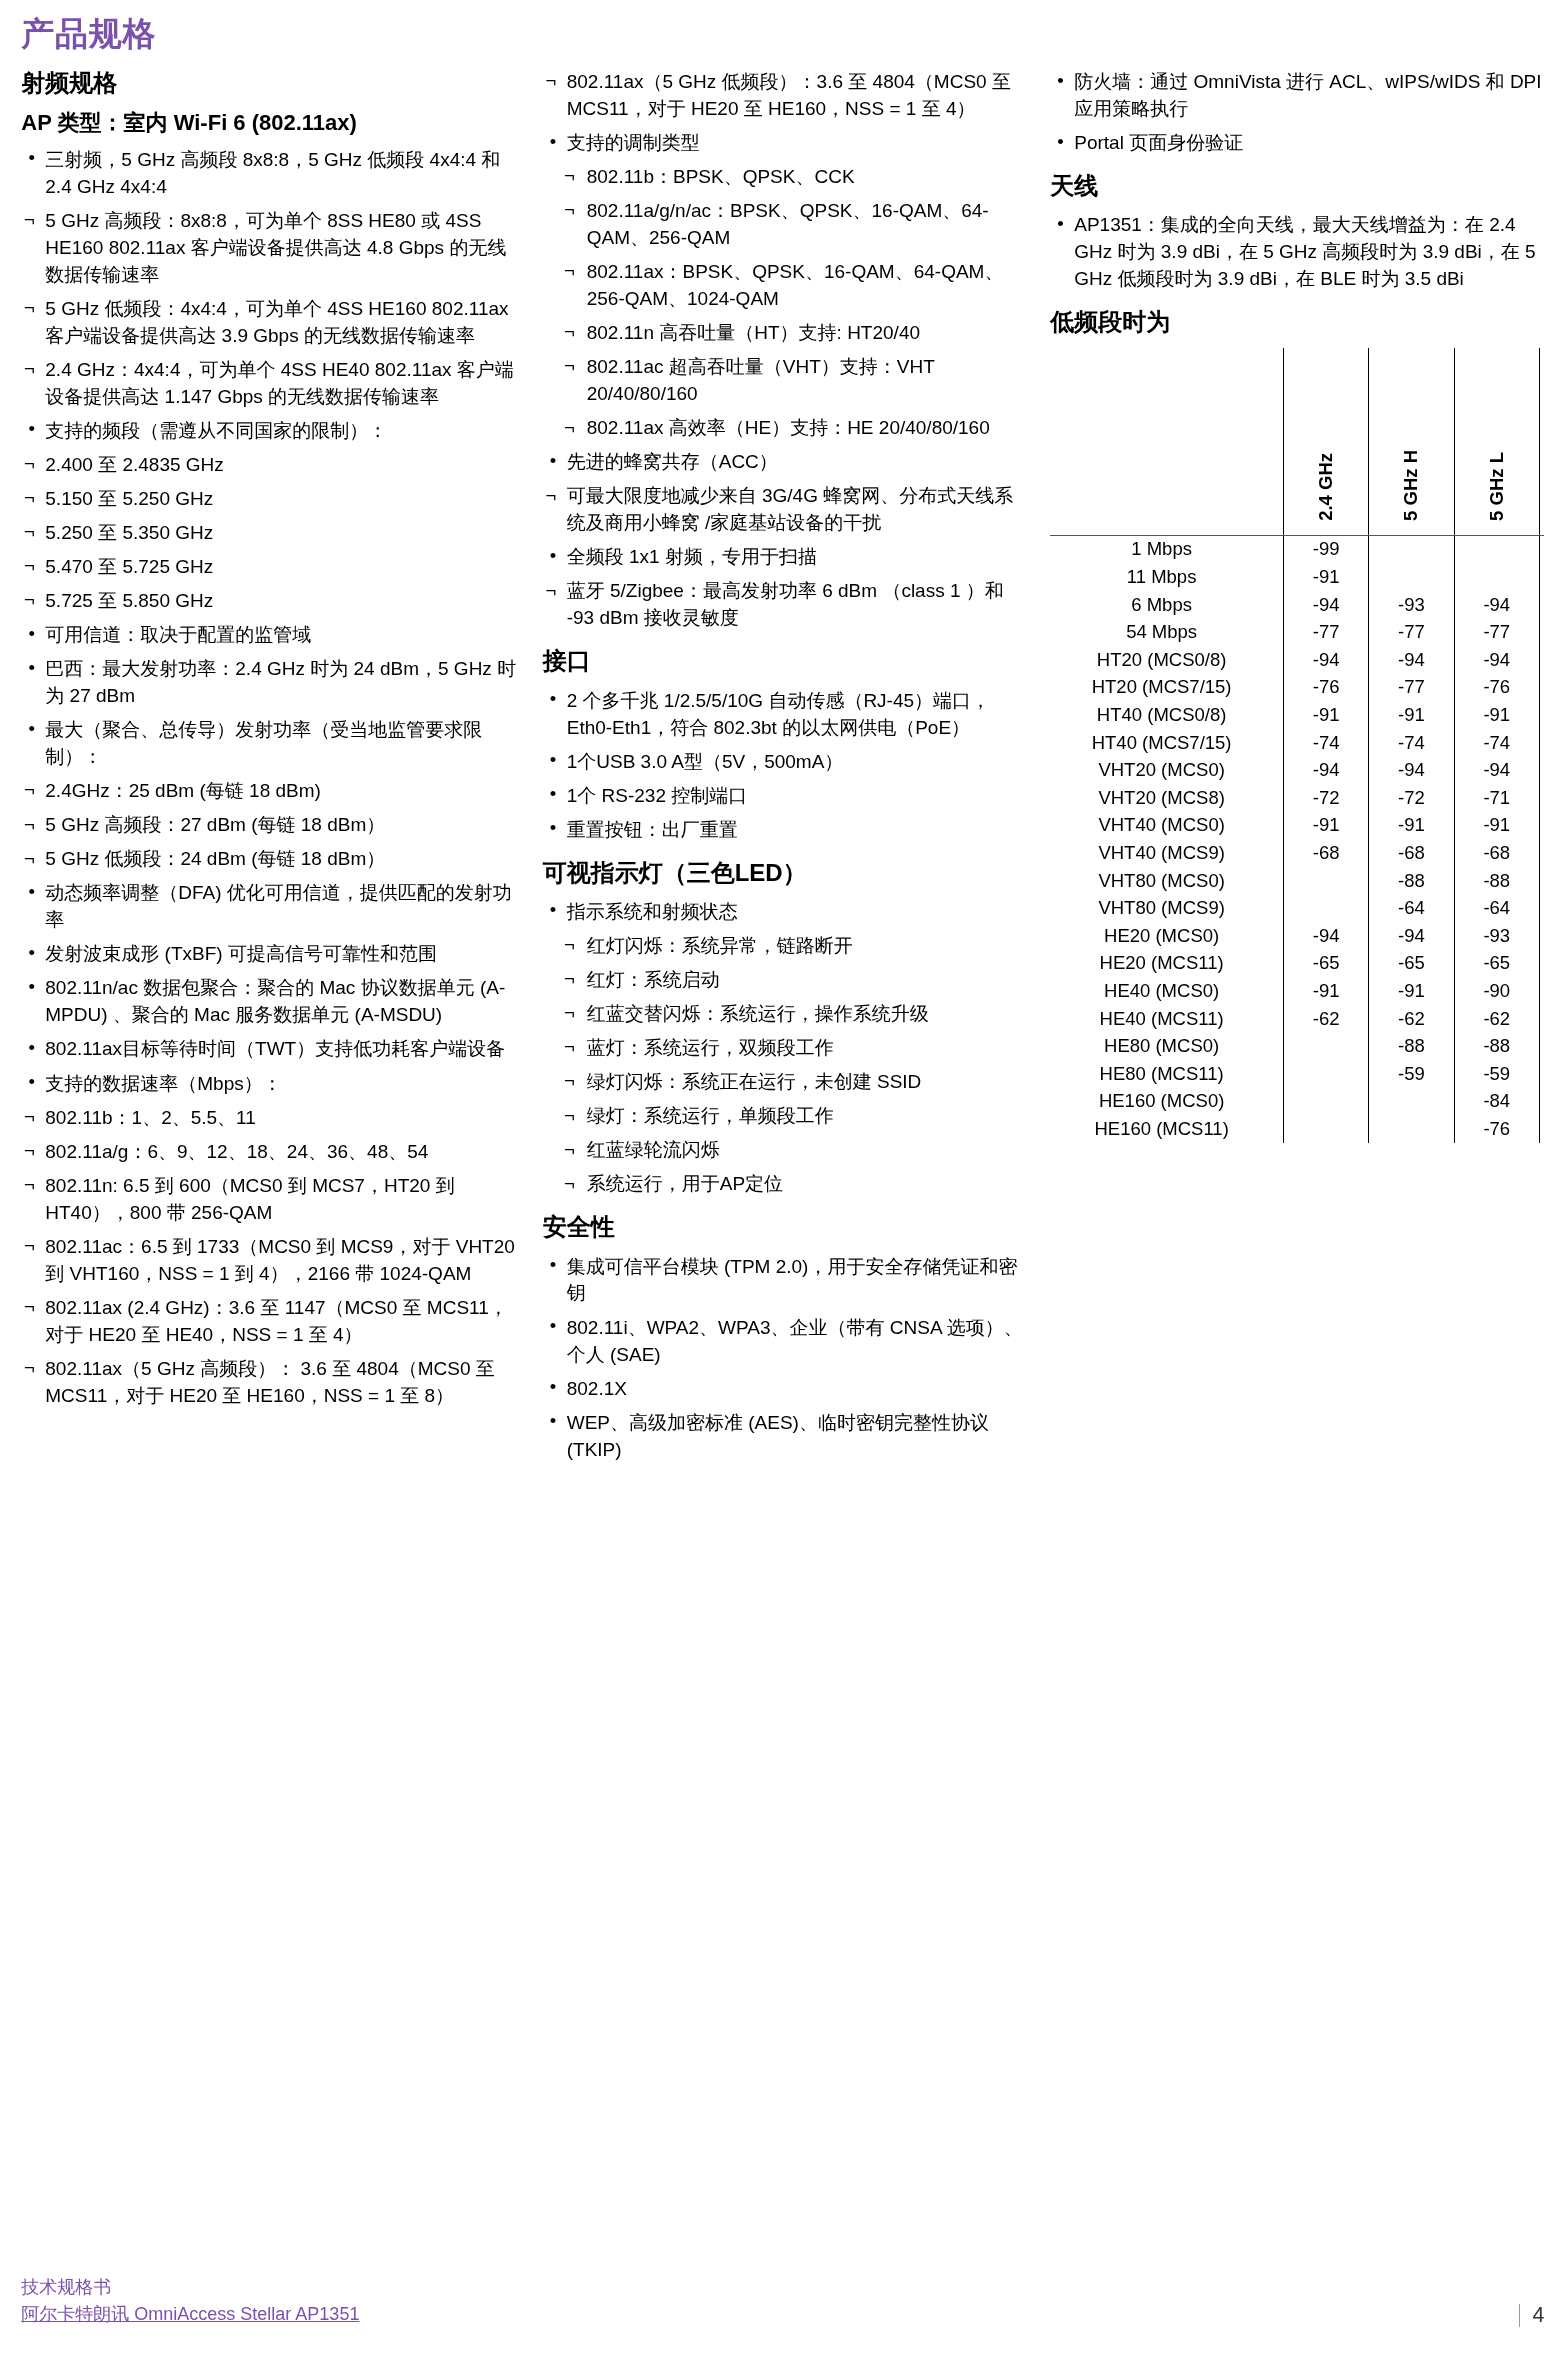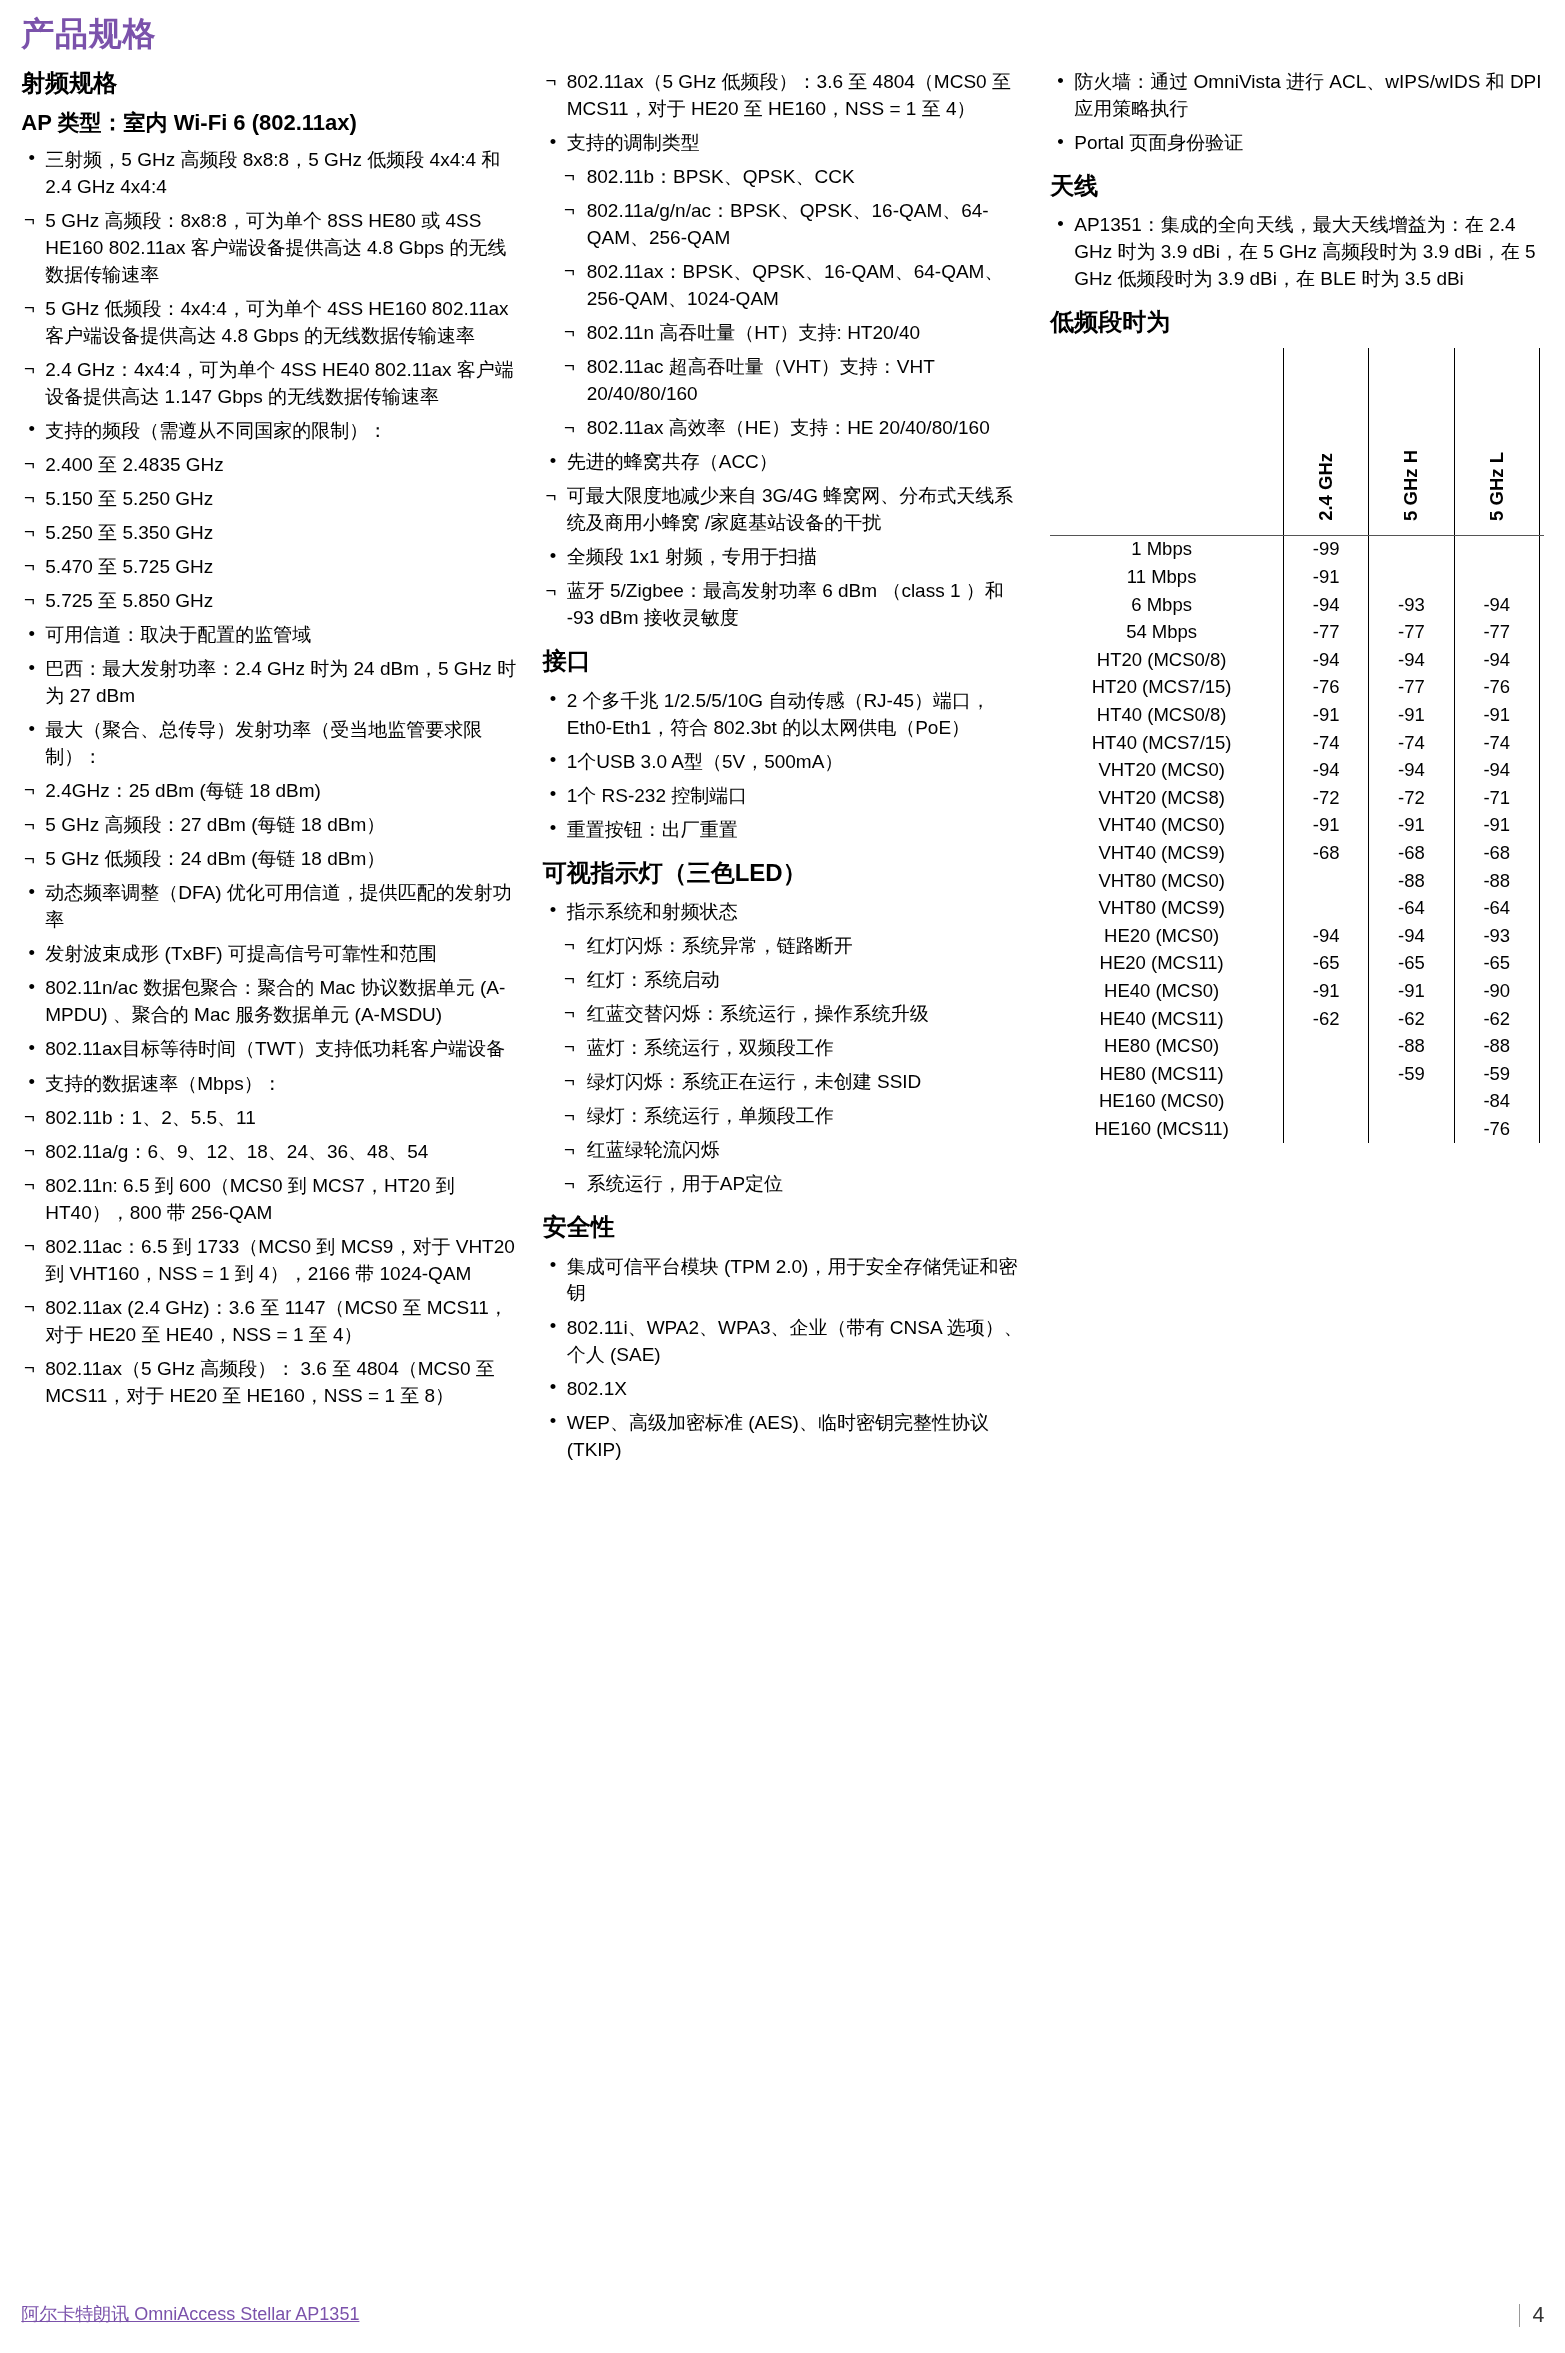--- a/index.html
+++ b/index.html
@@ -165,21 +165,21 @@
   <h1 class="page-title">产品规格</h1>
 
   <div class="cols">
 
     <div class="col col1">
       <h2 class="sec">射频规格</h2>
       <h3 class="sub">AP 类型：室内 Wi-Fi 6 (802.11ax)</h3>
       <ul id="c1list">
           <li class="b1">三射频，5 GHz 高频段 8x8:8，5 GHz 低频段 4x4:4 和 2.4 GHz 4x4:4</li>
           <li class="b2">5 GHz 高频段：8x8:8，可为单个 8SS HE80 或 4SS HE160 802.11ax 客户端设备提供高达 4.8 Gbps 的无线数据传输速率</li>
-          <li class="b2">5 GHz 低频段：4x4:4，可为单个 4SS HE160 802.11ax 客户端设备提供高达 4.8 Gbps 的无线数据传输速率</li>
+          <li class="b2">5 GHz 低频段：4x4:4，可为单个 4SS HE160 802.11ax 客户端设备提供高达 3.9 Gbps 的无线数据传输速率</li>
           <li class="b2">2.4 GHz：4x4:4，可为单个 4SS HE40 802.11ax 客户端设备提供高达 1.147 Gbps 的无线数据传输速率</li>
           <li class="b1">支持的频段（需遵从不同国家的限制）：</li>
           <li class="b2">2.400 至 2.4835 GHz</li>
           <li class="b2">5.150 至 5.250 GHz</li>
           <li class="b2">5.250 至 5.350 GHz</li>
           <li class="b2">5.470 至 5.725 GHz</li>
           <li class="b2">5.725 至 5.850 GHz</li>
           <li class="b1">可用信道：取决于配置的监管域</li>
           <li class="b1"> 巴西：最大发射功率：2.4 GHz 时为 24 dBm，5 GHz 时为 27 dBm</li>
           <li class="b1">最大（聚合、总传导）发射功率（受当地监管要求限制）：</li>
@@ -427,19 +427,20 @@
               </tr>
             </tbody>
         </table>
       </div>
     </div>
 
   </div>
 
   <div class="footer">
     <div class="footer-text">
+      <div class="line1">技术规格书</div>
       <div class="line2">阿尔卡特朗讯 OmniAccess Stellar AP1351</div>
     </div>
     <div class="page-num">4</div>
   </div>
 
 </div>
 
 
 </body></html>

